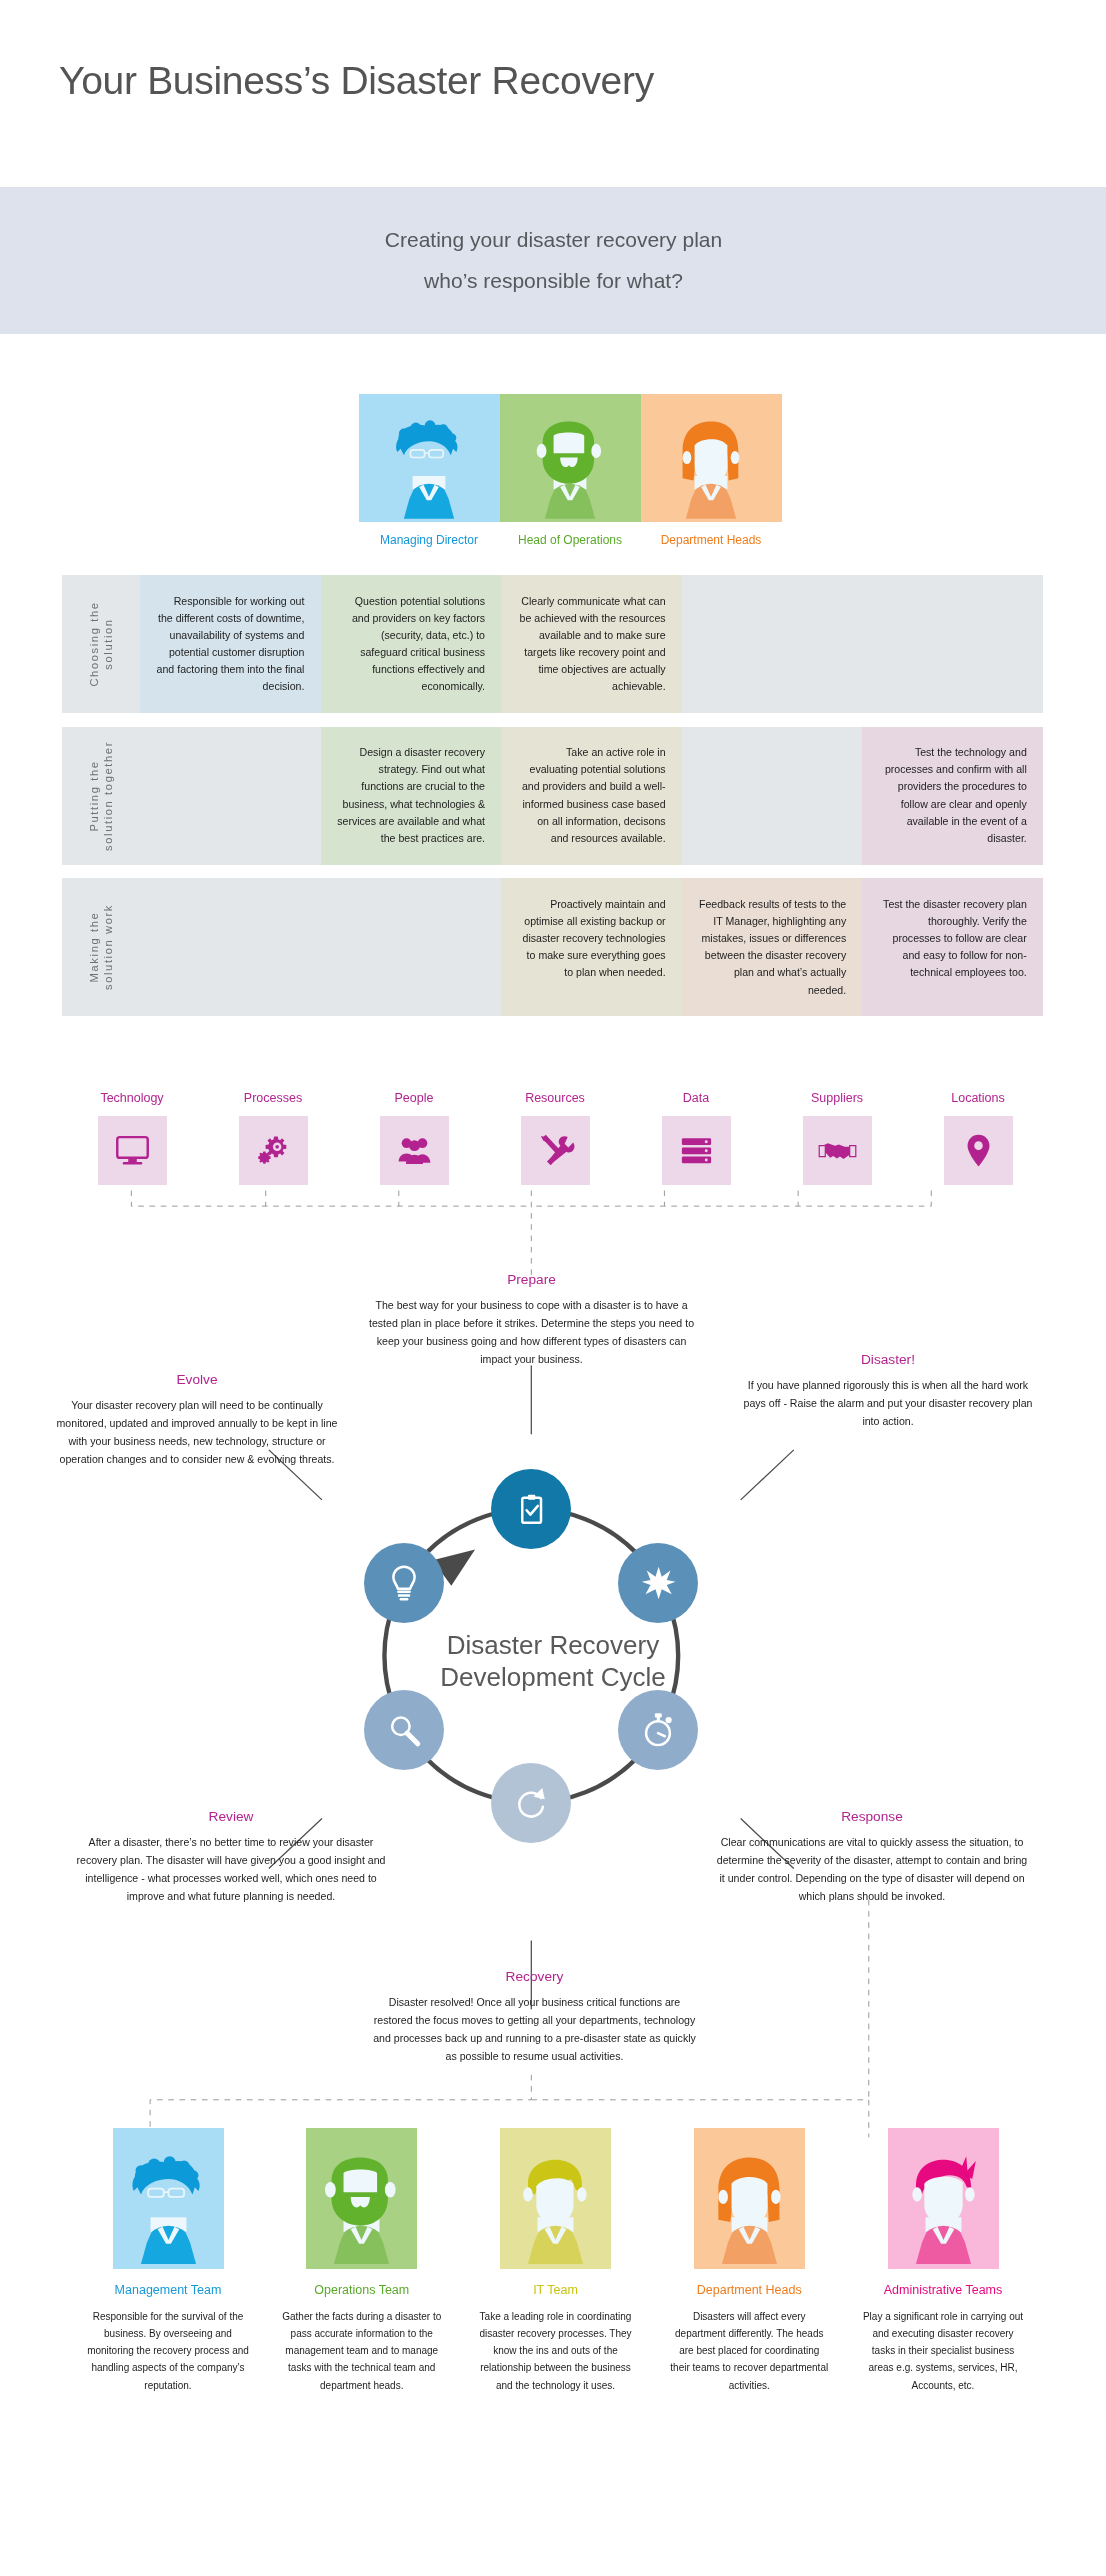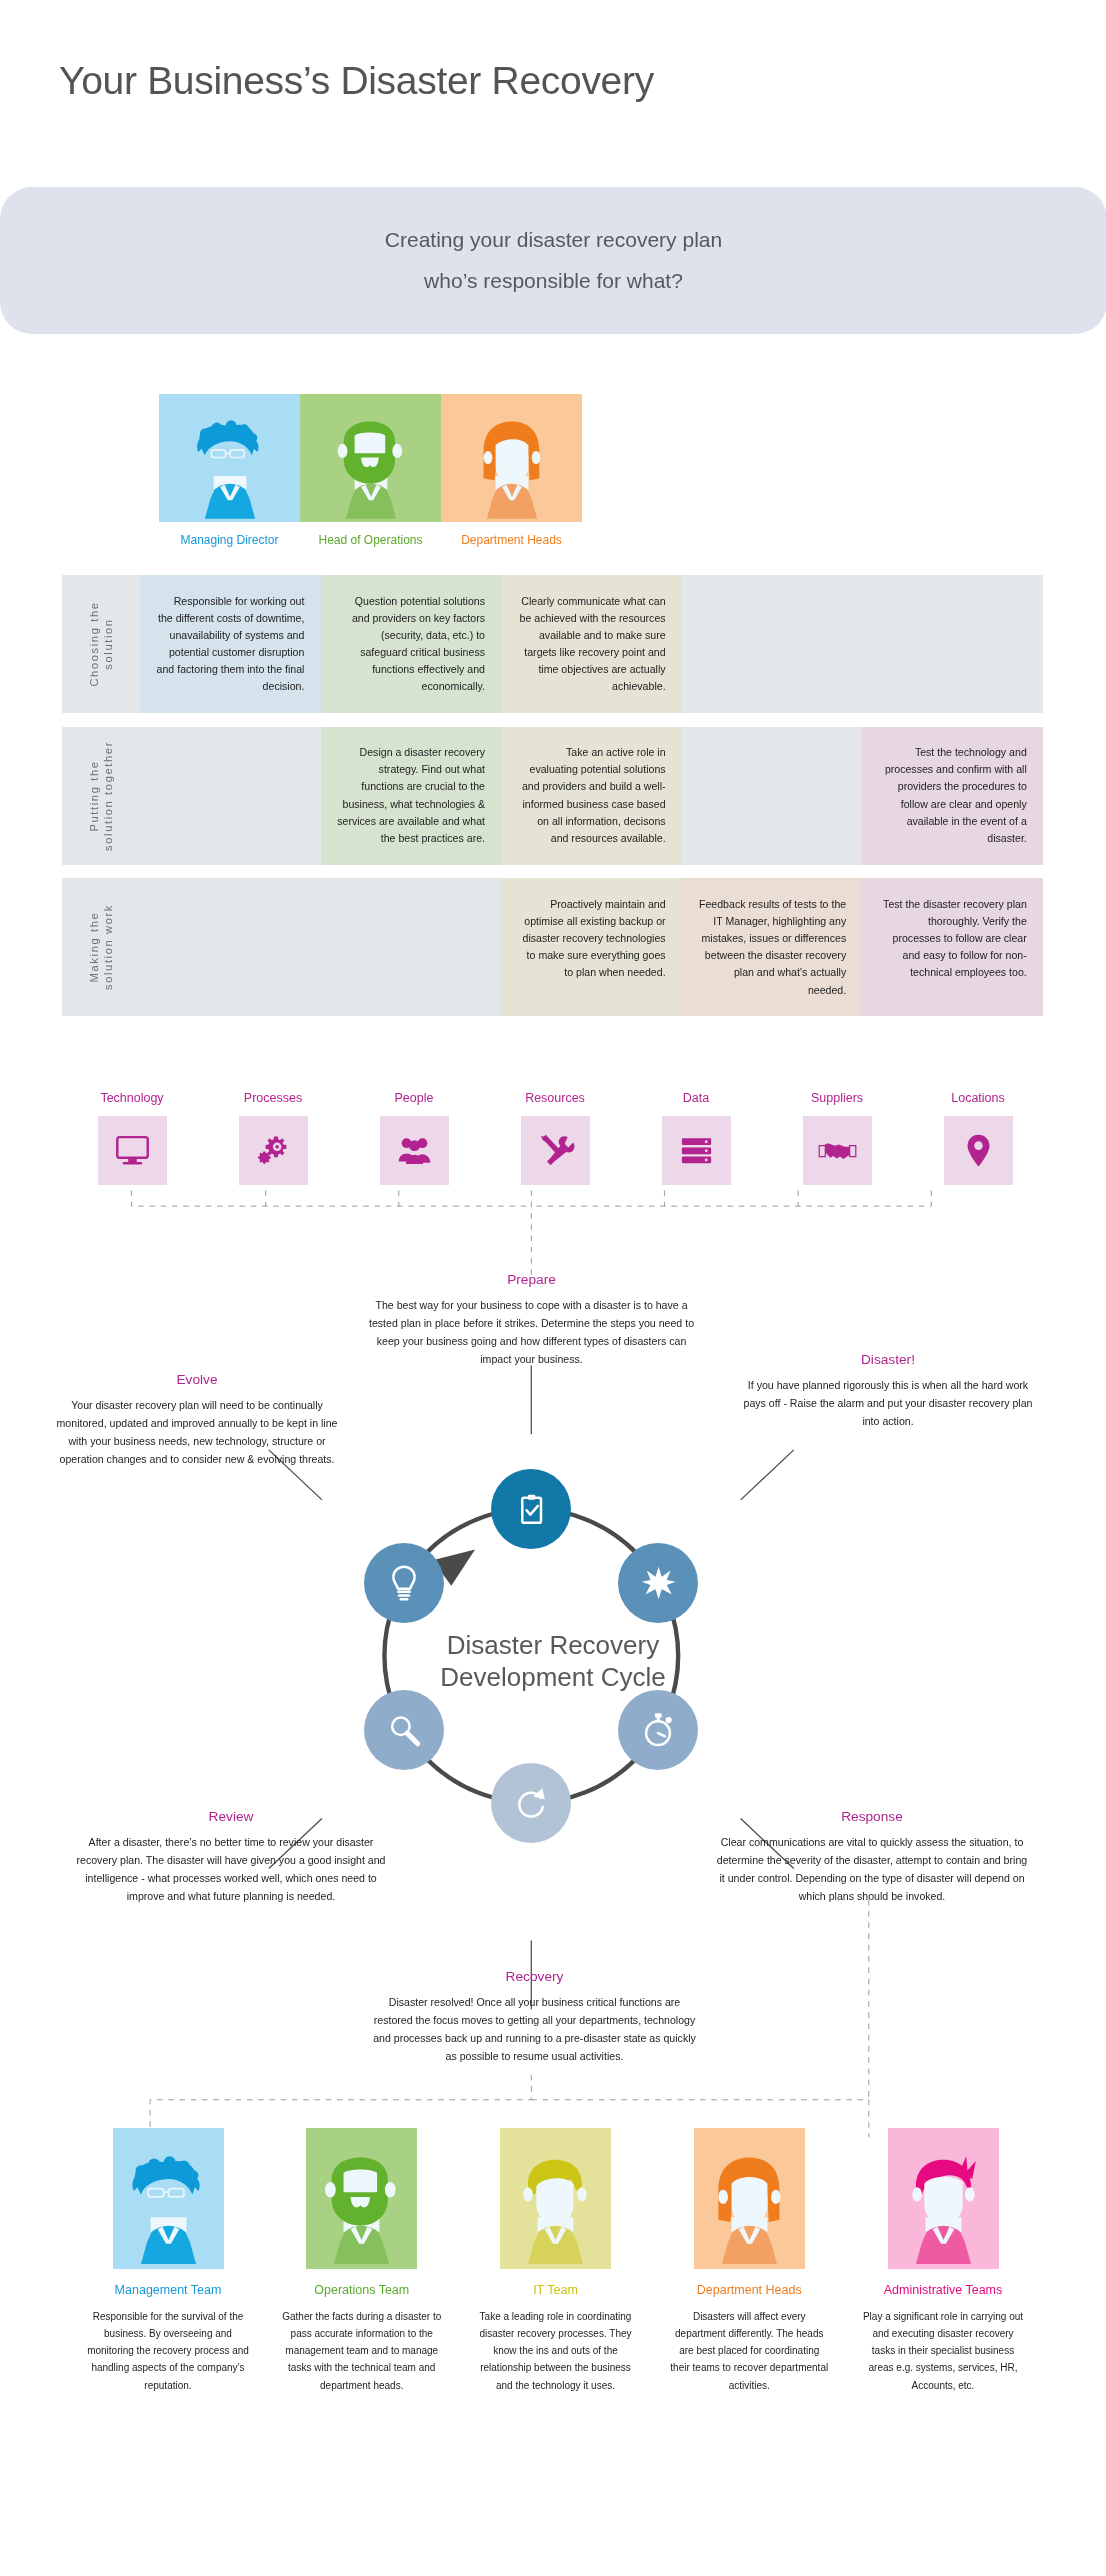--- a/index.html
+++ b/index.html
@@ -21,32 +21,31 @@
     white-space: nowrap;
   }
   .subtitle-band {
     position: absolute;
     left: 0; top: 187px;
     width: 1107px; height: 147px;
     background: #dde2ec;
     display: flex; flex-direction: column;
     align-items: center; justify-content: center;
     gap: 16.2px;
-    border-radius: 32px;
   }
   .subtitle-line {
     font-size: 21px; color: #55595e; font-weight: 400;
   }
 
   
   .persona-row {
     position: absolute;
     left: 150px; top: 394px;
     width: 831px; height: 230px;
-    display: flex; justify-content: flex-start; padding-left: 9px;
+    display: flex; justify-content: center; padding-left: 9px;
   }
   .persona { width: 141px; display: flex; flex-direction: column; align-items: center; }
   .persona-tile {
     width: 141px; height: 128px;
     display: flex; align-items: flex-end; justify-content: center;
     overflow: hidden;
   }
   .persona-label {
     margin-top: 11.2px; font-size: 12px; font-weight: 400; text-align: center;
     white-space: nowrap;

